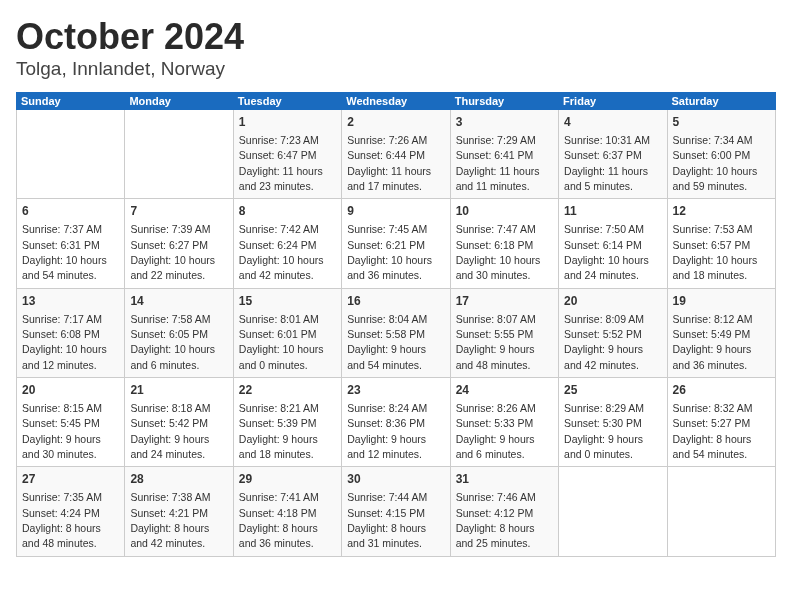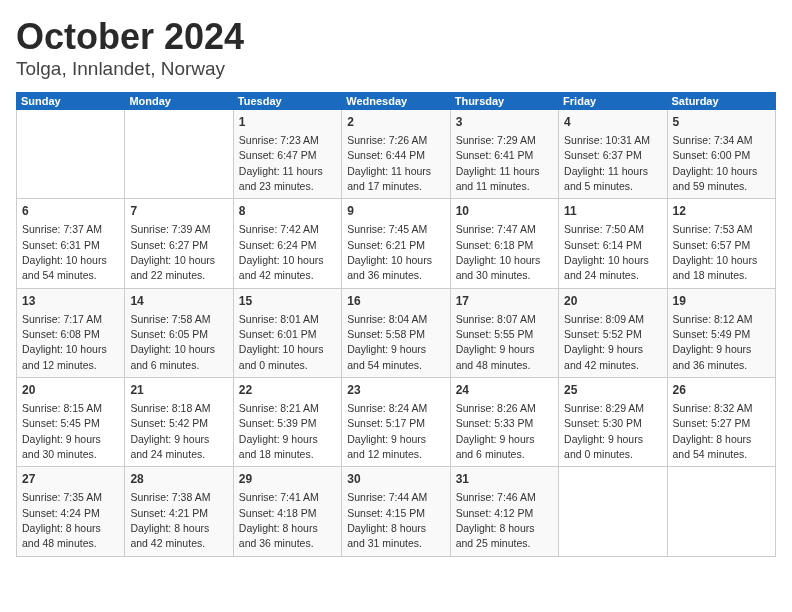--- a/index.html
+++ b/index.html
@@ -197,21 +197,21 @@
         <td><span class="day-num">21</span>
 <span class="day-detail">Sunrise: 8:18 AM</span><br>
 <span class="day-detail">Sunset: 5:42 PM</span><br>
 <span class="day-detail">Daylight: 9 hours and 24 minutes.</span></td>
         <td><span class="day-num">22</span>
 <span class="day-detail">Sunrise: 8:21 AM</span><br>
 <span class="day-detail">Sunset: 5:39 PM</span><br>
 <span class="day-detail">Daylight: 9 hours and 18 minutes.</span></td>
         <td><span class="day-num">23</span>
 <span class="day-detail">Sunrise: 8:24 AM</span><br>
-<span class="day-detail">Sunset: 5:17 PM</span><br>
+<span class="day-detail">Sunset: 8:36 PM</span><br>
 <span class="day-detail">Daylight: 9 hours and 12 minutes.</span></td>
         <td><span class="day-num">24</span>
 <span class="day-detail">Sunrise: 8:26 AM</span><br>
 <span class="day-detail">Sunset: 5:33 PM</span><br>
 <span class="day-detail">Daylight: 9 hours and 6 minutes.</span></td>
         <td><span class="day-num">25</span>
 <span class="day-detail">Sunrise: 8:29 AM</span><br>
 <span class="day-detail">Sunset: 5:30 PM</span><br>
 <span class="day-detail">Daylight: 9 hours and 0 minutes.</span></td>
         <td><span class="day-num">26</span>

